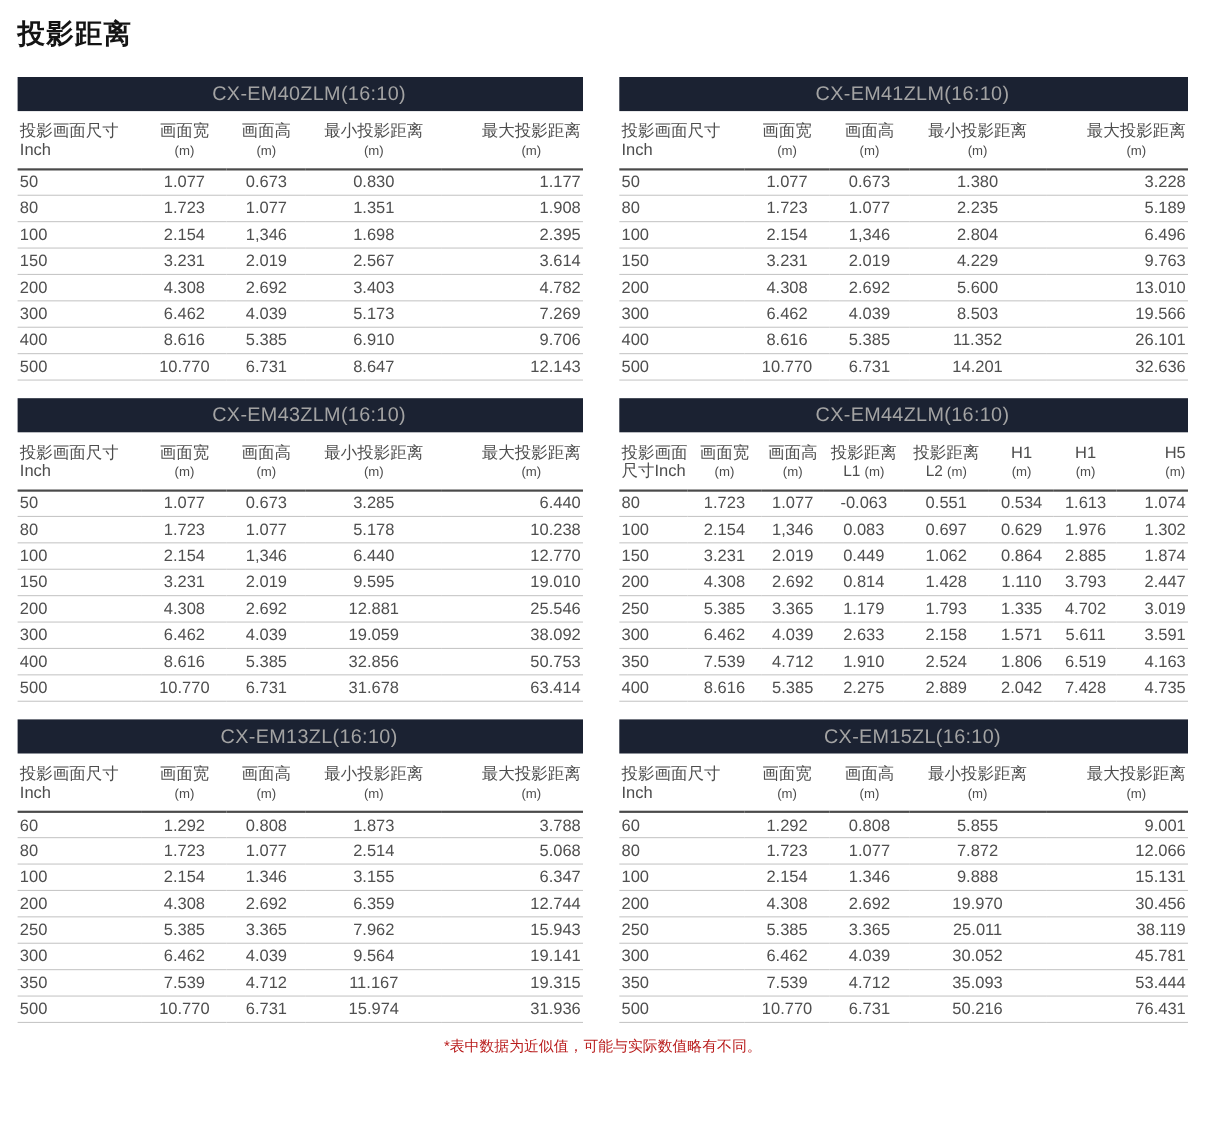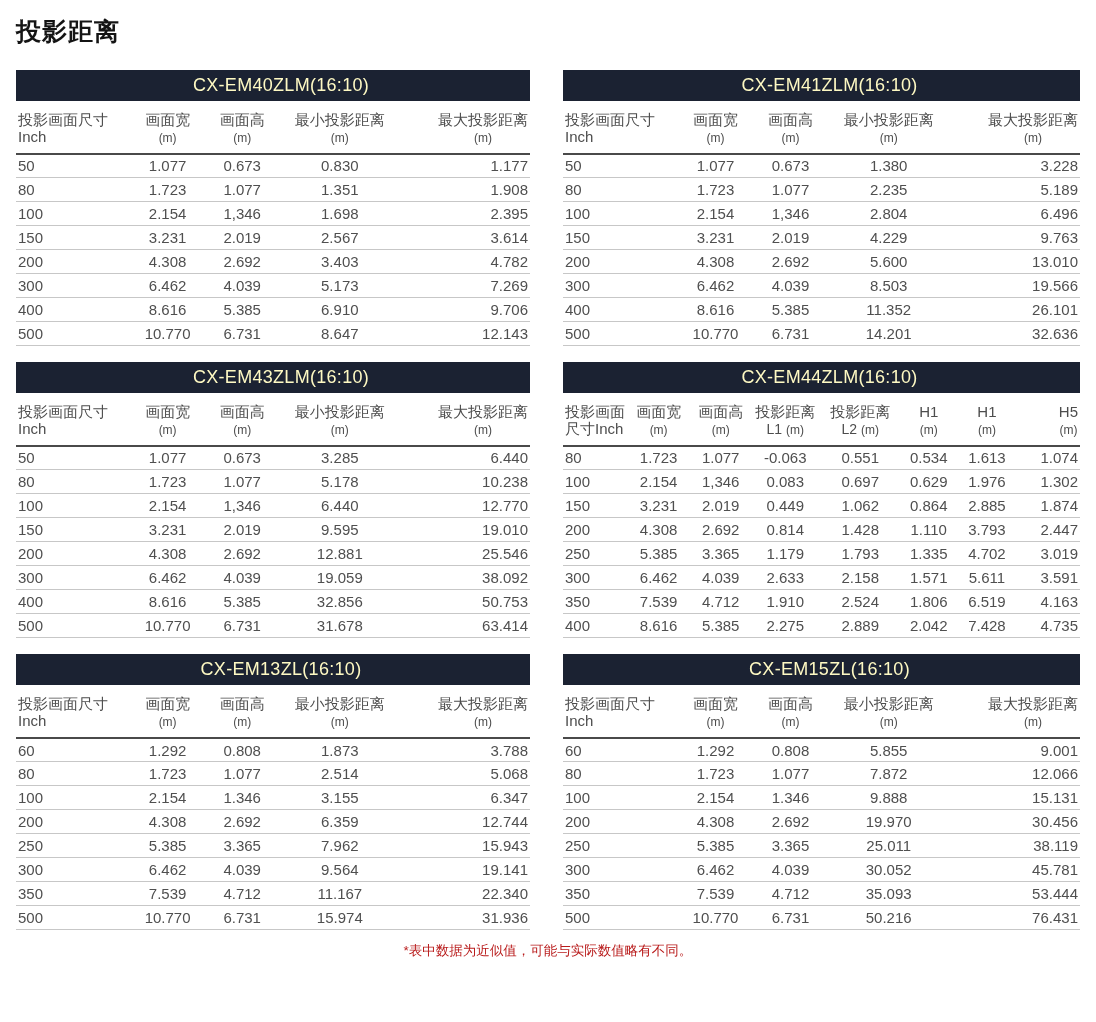--- a/index.html
+++ b/index.html
@@ -17,21 +17,21 @@
   }
   .grid {
     display:grid;
     grid-template-columns:514px 517px;
     column-gap:33px;
     row-gap:16px;
     align-items:start;
   }
   section.tbl { width:100%; }
   .bar {
-    background:#1b2232; color:#fef9c3;
+    background:#1b2232; color:#a3a3a3;
     height:31px; line-height:31px;
     text-align:center; font-size:18px; font-weight:500;
     letter-spacing:0.3px;
     padding-left:16px;
   }
   table {
     width:100%; border-collapse:collapse; table-layout:fixed;
     margin-top:0;
   }
   th, td { padding:0 2px; white-space:nowrap; overflow:visible; }
@@ -470,21 +470,21 @@
             <td class="ac">6.462</td>
             <td class="ac">4.039</td>
             <td class="ac">9.564</td>
             <td class="ar">19.141</td>
           </tr>
           <tr>
             <td class="al">350</td>
             <td class="ac">7.539</td>
             <td class="ac">4.712</td>
             <td class="ac">11.167</td>
-            <td class="ar">22.340</td>
+            <td class="ar">19.315</td>
           </tr>
           <tr>
             <td class="al">500</td>
             <td class="ac">10.770</td>
             <td class="ac">6.731</td>
             <td class="ac">15.974</td>
             <td class="ar">31.936</td>
           </tr>
         </tbody>
       </table>

